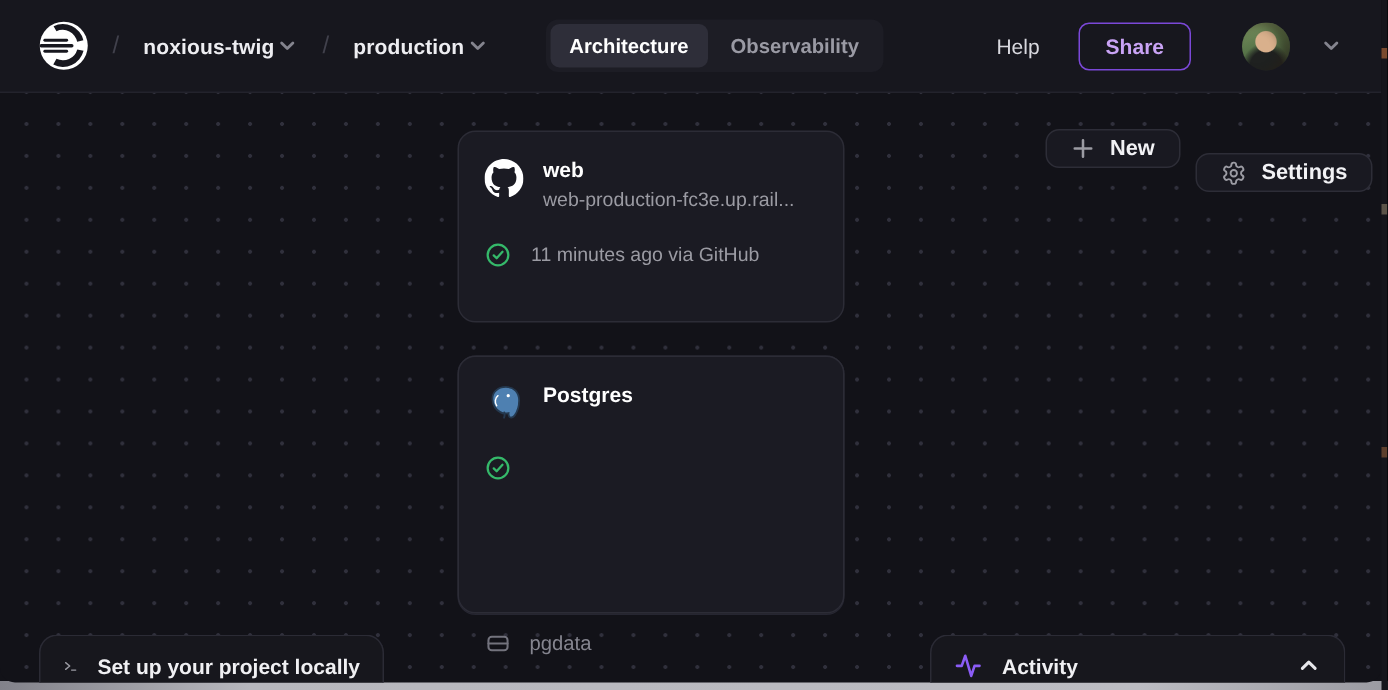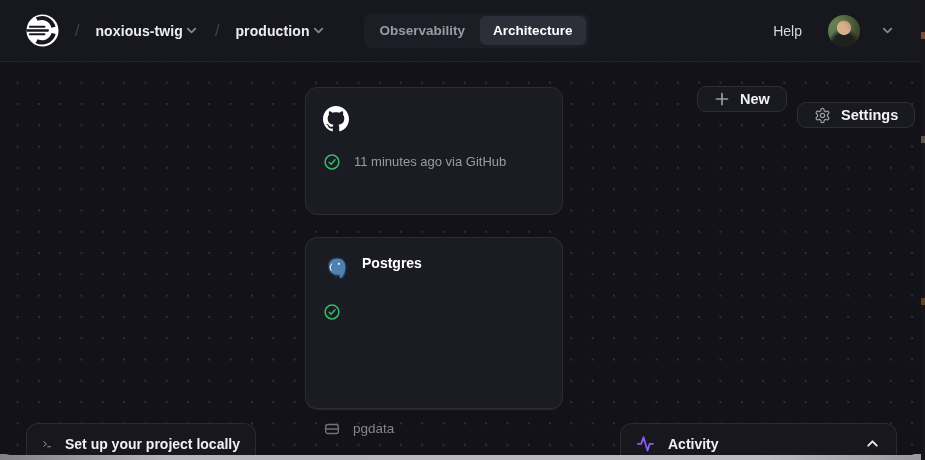--- a/index.html
+++ b/index.html
@@ -135,27 +135,28 @@
       <span class="crumb-sep">/</span>
 
       <div class="crumb">
         <span class="label">production</span>
         <svg class="chev" viewBox="0 0 16 16">
             <path d="M4 6 l4 4 4-4"></path>
           </svg>
       </div>
 
       <div class="tabbar">
+        <div class="tab active">Architecture</div>
         <div class="tab">Observability</div>
-        <div class="tab active">Architecture</div>
       </div>
 
       <div class="tb-spacer"></div>
 
       <span class="help">Help</span>
+      <button class="share-btn">Share</button>
       <div class="avatar"></div>
       <svg class="chev avatar-chev" viewBox="0 0 16 16">
           <path d="M4 6 l4 4 4-4"></path>
         </svg>
     </div>
 
     <div class="canvas">
 
       <button class="tool-btn" id="btn-new">
         <svg width="16" height="16" viewBox="0 0 16 16">
@@ -170,20 +171,24 @@
           <circle cx="12" cy="12" r="3"></circle>
         </svg>
         <span>Settings</span>
       </button>
 
       <div class="card" id="card-web">
         <div class="card-head">
           <svg class="svc-icon" viewBox="0 0 24 24">
             <path fill="#ffffff" d="M12 0C5.37 0 0 5.37 0 12c0 5.3 3.438 9.8 8.205 11.387.6.113.82-.26.82-.577 0-.285-.01-1.04-.015-2.04-3.338.724-4.042-1.61-4.042-1.61-.546-1.387-1.333-1.756-1.333-1.756-1.09-.745.082-.73.082-.73 1.205.085 1.838 1.238 1.838 1.238 1.07 1.834 2.807 1.304 3.492.997.108-.776.417-1.305.76-1.605-2.665-.3-5.466-1.332-5.466-5.93 0-1.31.468-2.38 1.235-3.22-.123-.303-.535-1.523.117-3.176 0 0 1.008-.322 3.3 1.23.957-.266 1.983-.4 3.003-.404 1.02.005 2.047.138 3.006.404 2.29-1.552 3.297-1.23 3.297-1.23.653 1.653.24 2.873.118 3.176.77.84 1.233 1.91 1.233 3.22 0 4.61-2.803 5.625-5.475 5.92.43.37.813 1.102.813 2.222 0 1.606-.015 2.898-.015 3.293 0 .32.216.694.825.576C20.565 21.795 24 17.295 24 12c0-6.63-5.37-12-12-12z"></path>
           </svg>
+          <div>
+            <div class="svc-name">web</div>
+            <div class="svc-domain">web-production-fc3e.up.rail...</div>
+          </div>
         </div>
         <div class="status-row">
           <svg class="check-icon" viewBox="0 0 24 24" fill="none" stroke="#35b96a" stroke-width="2" stroke-linecap="round" stroke-linejoin="round">
             <circle cx="12" cy="12" r="9.2"></circle>
               <path d="m8.2 12.3 2.6 2.6 5.2-5.8"></path>
           </svg>
           <span class="txt">11 minutes ago via GitHub</span>
         </div>
       </div>
 

